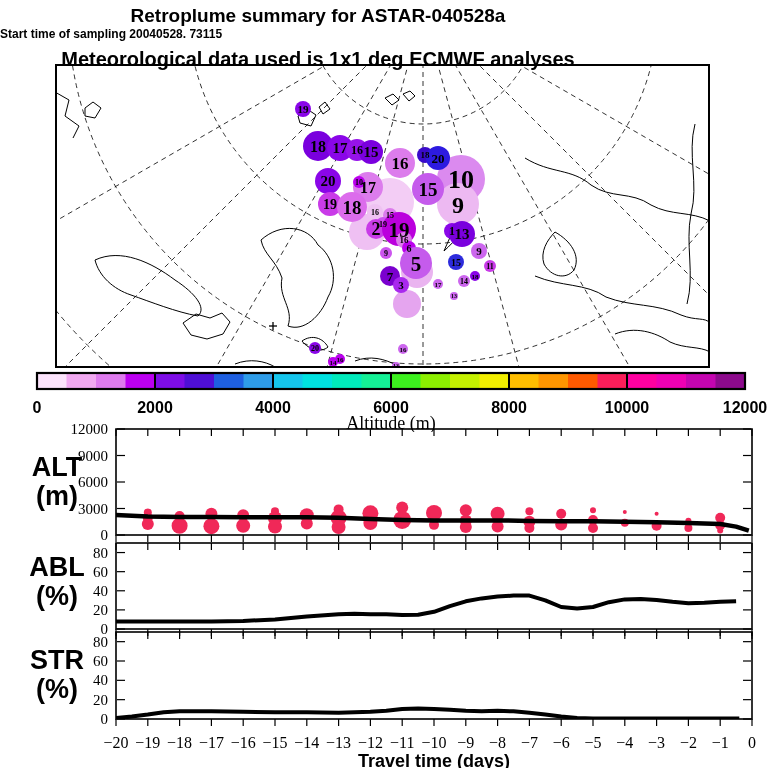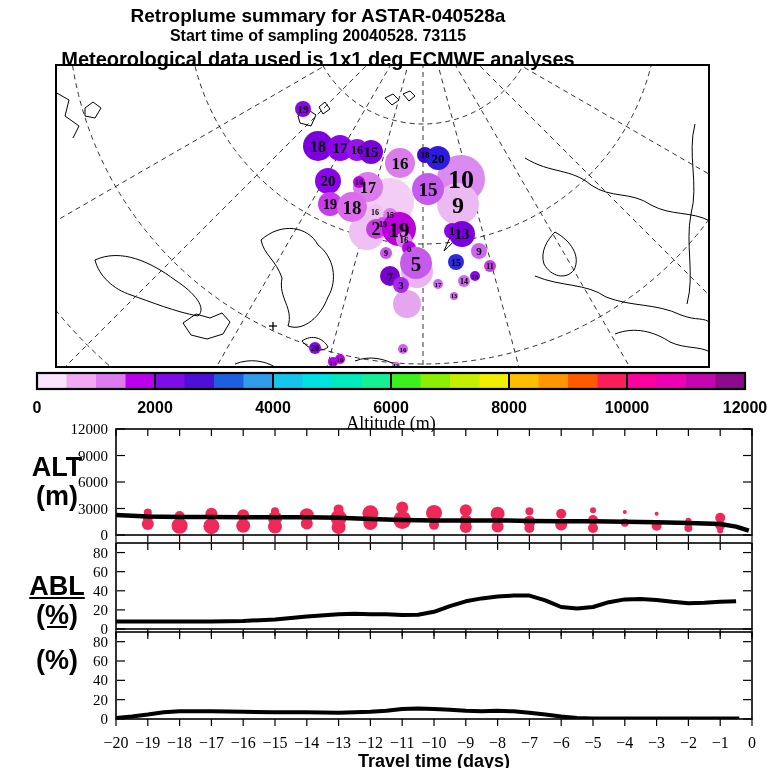--- a/index.html
+++ b/index.html
@@ -2,31 +2,31 @@
 <html><head>
 <meta charset="utf-8">
 <style>
   html,body{margin:0;padding:0;}
   body{
     width:768px;height:768px;position:relative;background:#fff;overflow:hidden;
     font-family:"Liberation Sans",sans-serif;color:#000;
   }
   .hdr{position:absolute;left:0;width:636px;text-align:center;font-weight:bold;white-space:nowrap;}
   #t1{top:5px;font-size:19px;}
-  #t2{top:27px;font-size:16px;display:flex;justify-content:center;gap:46px;}
+  #t2{top:27px;font-size:12px;display:flex;gap:46px;}
   #t3{top:48px;font-size:20px;}
   svg{position:absolute;}
   #map{left:55px;top:64px;}
   #cbar{left:0;top:370px;}
   #panels{left:0;top:420px;}
   .rowlab{
     position:absolute;left:6px;width:102px;text-align:center;
     font-weight:bold;font-size:27px;line-height:29px;letter-spacing:0px;
   }
-  #lab-alt{top:453px;} #lab-abl{top:572px;text-decoration:underline;} #lab-str{top:646px;}
+  #lab-alt{top:453px;} #lab-abl{top:553px;} #lab-str{top:646px;}
   text{fill:#000;}
 </style>
 </head>
 <body>
 
 <div class="hdr" id="t1">Retroplume summary for ASTAR-040528a</div>
 <div class="hdr" id="t2">
   <span>Start time of sampling 20040528. 73115</span>
 </div>
 <div class="hdr" id="t3">Meteorological data used is 1x1 deg ECMWF analyses</div>
@@ -468,14 +468,15 @@
 
 <div class="rowlab" id="lab-alt">
   <div>ALT</div>
   <div>(m)</div>
 </div>
 <div class="rowlab" id="lab-abl">
   <div>ABL</div>
   <div>(%)</div>
 </div>
 <div class="rowlab" id="lab-str">
+  <div>STR</div>
   <div>(%)</div>
 </div>
 
 </body></html>

